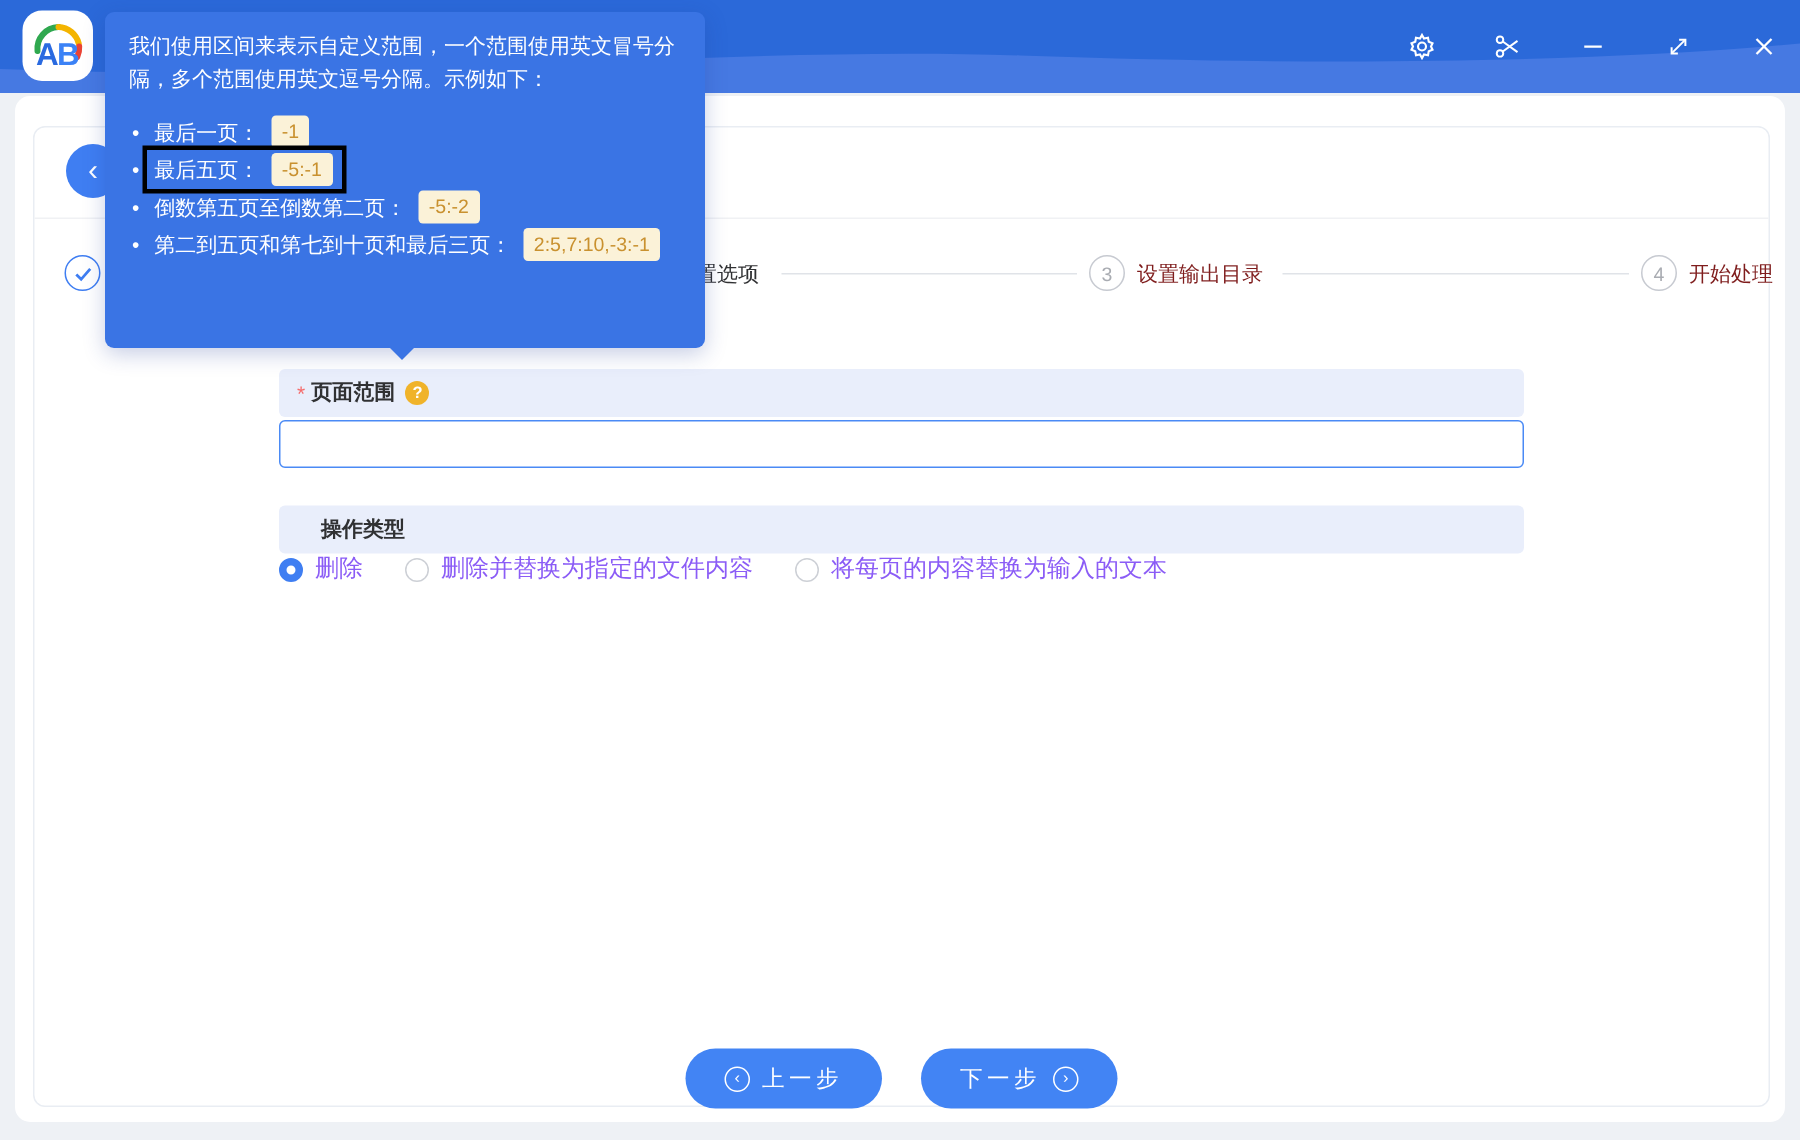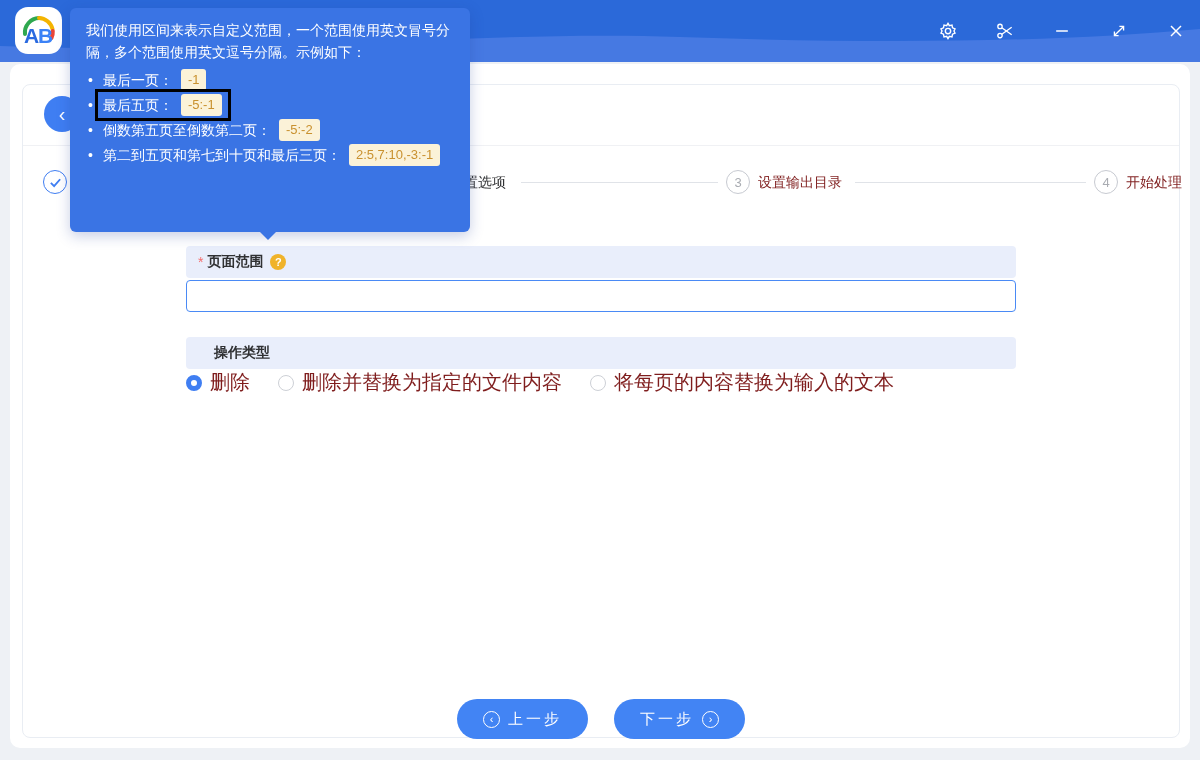--- a/index.html
+++ b/index.html
@@ -25,32 +25,32 @@
   .step-circle.done { border-color:#3f7ef2; }
   .step-circle.active { background:#3f7ef2; border-color:#3f7ef2; color:#fff; }
   .step-label { position:absolute; font-size:14px; color:#7f1d1d; line-height:24px; white-space:nowrap; }
   .step-label.dark { color:#303133; }
   .step-line { position:absolute; height:1px; background:#e0e3e8; top:97px; }
   
   .field-label-row { position:absolute; left:163px; width:830px; height:32px; background:#e9eefb; border-radius:4px; display:flex; align-items:center; padding-left:12px; font-size:14px; font-weight:bold; color:#303133; }
   .req { color:#f56c6c; margin-right:4px; font-weight:normal; }
   .help-icon { width:16px; height:16px; border-radius:50%; background:#f0b32a; color:#fff; font-size:11px; font-weight:bold; display:inline-flex; align-items:center; justify-content:center; margin-left:7px; cursor:pointer; }
   .range-input { position:absolute; left:163px; top:195px; width:830px; height:32px; border:1.5px solid #4a8af5; border-radius:4px; outline:none; font-size:14px; padding:0 10px; color:#303133; }
-  .radio-row { position:absolute; left:163px; top:284px; display:flex; align-items:center; gap:28px; font-size:20px; color:#7f1d1d; }
+  .radio-row { position:absolute; left:163px; top:284px; display:flex; align-items:center; gap:28px; font-size:16px; color:#8b5cf6; }
   .radio-opt { display:flex; align-items:center; gap:8px; cursor:pointer; }
   .radio-dot { width:16px; height:16px; border-radius:50%; background:#fff; border:1px solid #cdd0d6; }
   .radio-dot.on { border:5px solid #3f7ef2; }
   
   .footer-btns { position:absolute; left:0; top:614px; width:100%; display:flex; justify-content:center; gap:26px; }
   .pill-btn { height:40px; padding:0 26px; border:none; border-radius:20px; background:#4284f4; color:#fff; font-size:15px; display:flex; align-items:center; gap:8px; cursor:pointer; letter-spacing:3px; }
   .circ-arrow { width:17px; height:17px; border:1.2px solid #fff; border-radius:50%; font-size:11px; line-height:14px; text-align:center; letter-spacing:0; flex:none; }
   
   .tooltip { position:absolute; left:70px; top:8px; width:400px; min-height:224px; background:#3a74e4; border-radius:6px; padding:11px 16px 10px 16px; color:#fff; font-size:14px; z-index:50; box-shadow:0 4px 14px rgba(30,60,150,.25); }
   .tooltip .arrow { position:absolute; left:189px; bottom:-8px; width:0; height:0; border-left:9px solid transparent; border-right:9px solid transparent; border-top:9px solid #3a74e4; }
-  .tt-intro { line-height:22px; margin-bottom:6px; }
+  .tt-intro { line-height:22px; margin-bottom:14px; }
   .tt-list { list-style:none; }
   .tt-list li { display:flex; align-items:center; line-height:20px; margin:3px 0; }
   .tt-list li::before { content:"•"; margin:0 10px 0 2px; font-size:14px; }
   .code-badge { display:inline-block; background:#fbf2d8; color:#c9912f; border-radius:3px; padding:1px 7px; font-size:13px; margin-left:8px; font-family:"Liberation Sans",sans-serif; }
   .hl-box { display:inline-flex; align-items:center; border:3px solid #000000; margin:-5px 0 -5px -8px; padding:2px 6px 2px 5px; }
 </style>
 </head>
 <body>
 
 <div class="titlebar">

